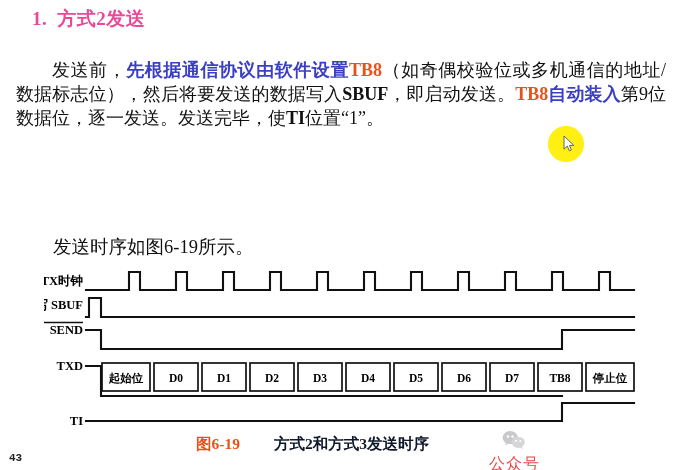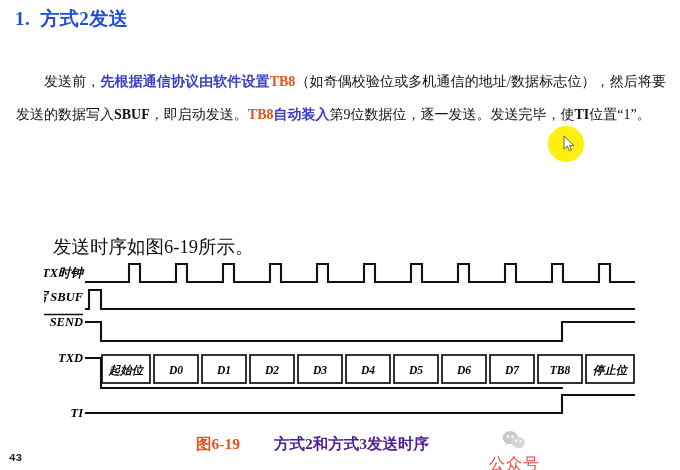--- a/index.html
+++ b/index.html
@@ -12,38 +12,38 @@
     height: 470px;
     position: relative;
     overflow: hidden;
     font-family: "Liberation Serif", "DejaVu Serif", serif;
     color: #000;
   }
 
   
   #slide-heading {
     position: absolute;
-    left: 15px;
+    left: 32px;
     top: 6px;
     font-size: 19px;
     font-weight: 700;
-    color: #1d4ed8;
+    color: #ec4899;
     letter-spacing: 0.5px;
     white-space: nowrap;
   }
   #slide-heading .num { margin-right: 10px; }
 
   
   #body-paragraph {
     position: absolute;
     left: 16px;
-    top: 65px;
+    top: 58px;
     width: 650px;
-    font-size: 14px;
-    line-height: 33px;
+    font-size: 18px;
+    line-height: 24px;
     text-align: justify;
     text-indent: 2em;
     color: #111;
   }
   #body-paragraph .blue { color: #3b3fc4; font-weight: 600; }
   #body-paragraph .red  { color: #e8511a; font-weight: 700; }
   #body-paragraph .lat  { font-family: "Liberation Serif", serif; font-weight: 700; }
 
   
   #figure-leadin {
@@ -54,24 +54,23 @@
     text-indent: 2em;
     width: 400px;
     color: #111;
     margin-top: 24px;
   }
 
   
   #timing-diagram {
     position: absolute;
     left: 44px;
-    top: 252px;
+    top: 260px;
     width: 596px;
     height: 178px;
-    font-style: italic;
   }
   #timing-diagram svg { display: block; }
 
   .wf-label {
     font-family: "Liberation Serif", serif;
     font-size: 12.5px;
     font-weight: 700;
     fill: #000;
   }
   .cell-label {
@@ -96,21 +95,21 @@
   
   #figure-caption {
     position: absolute;
     left: 196px;
     top: 434px;
     font-size: 15.5px;
     font-weight: 700;
     white-space: nowrap;
   }
   #figure-caption .fig-no { color: #e8511a; margin-right: 34px; }
-  #figure-caption .fig-title { color: #4c1d95; }
+  #figure-caption .fig-title { color: #0f172a; }
 
   
   #watermark {
     position: absolute;
     left: 478px;
     top: 430px;
     display: flex;
     align-items: center;
     color: #ef4444;
     font-family: "DejaVu Sans", "Liberation Sans", sans-serif;

